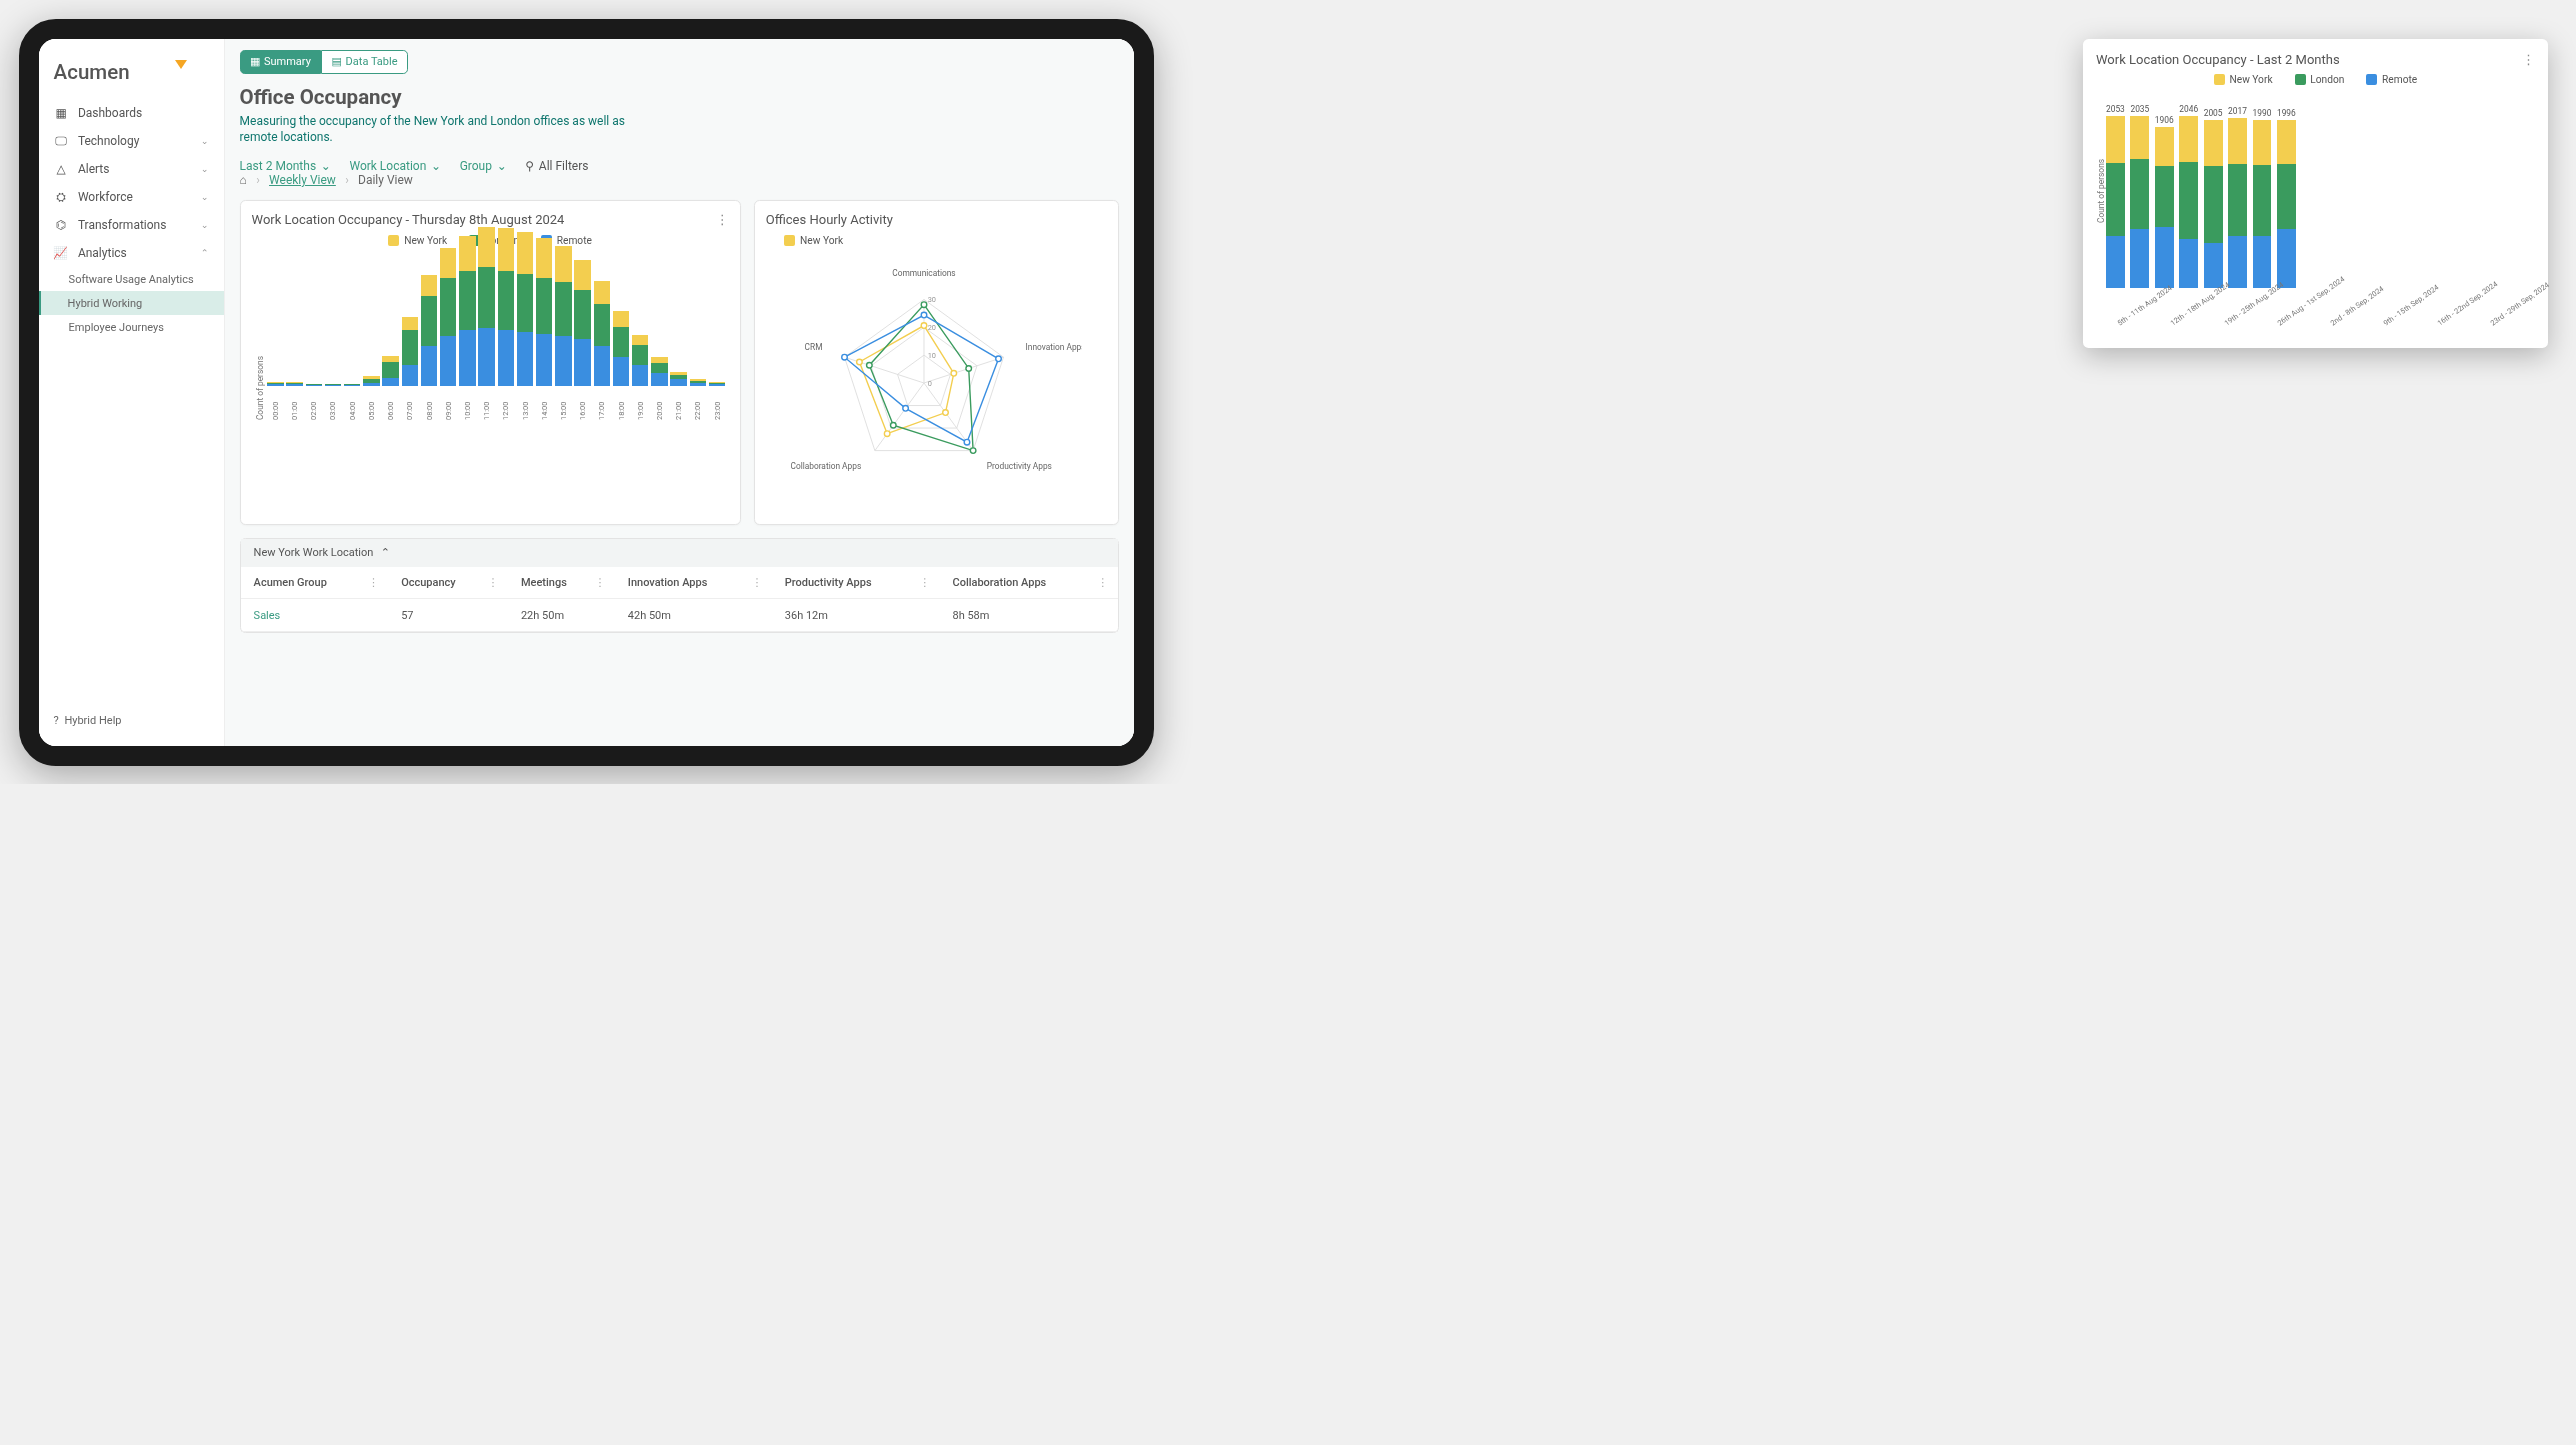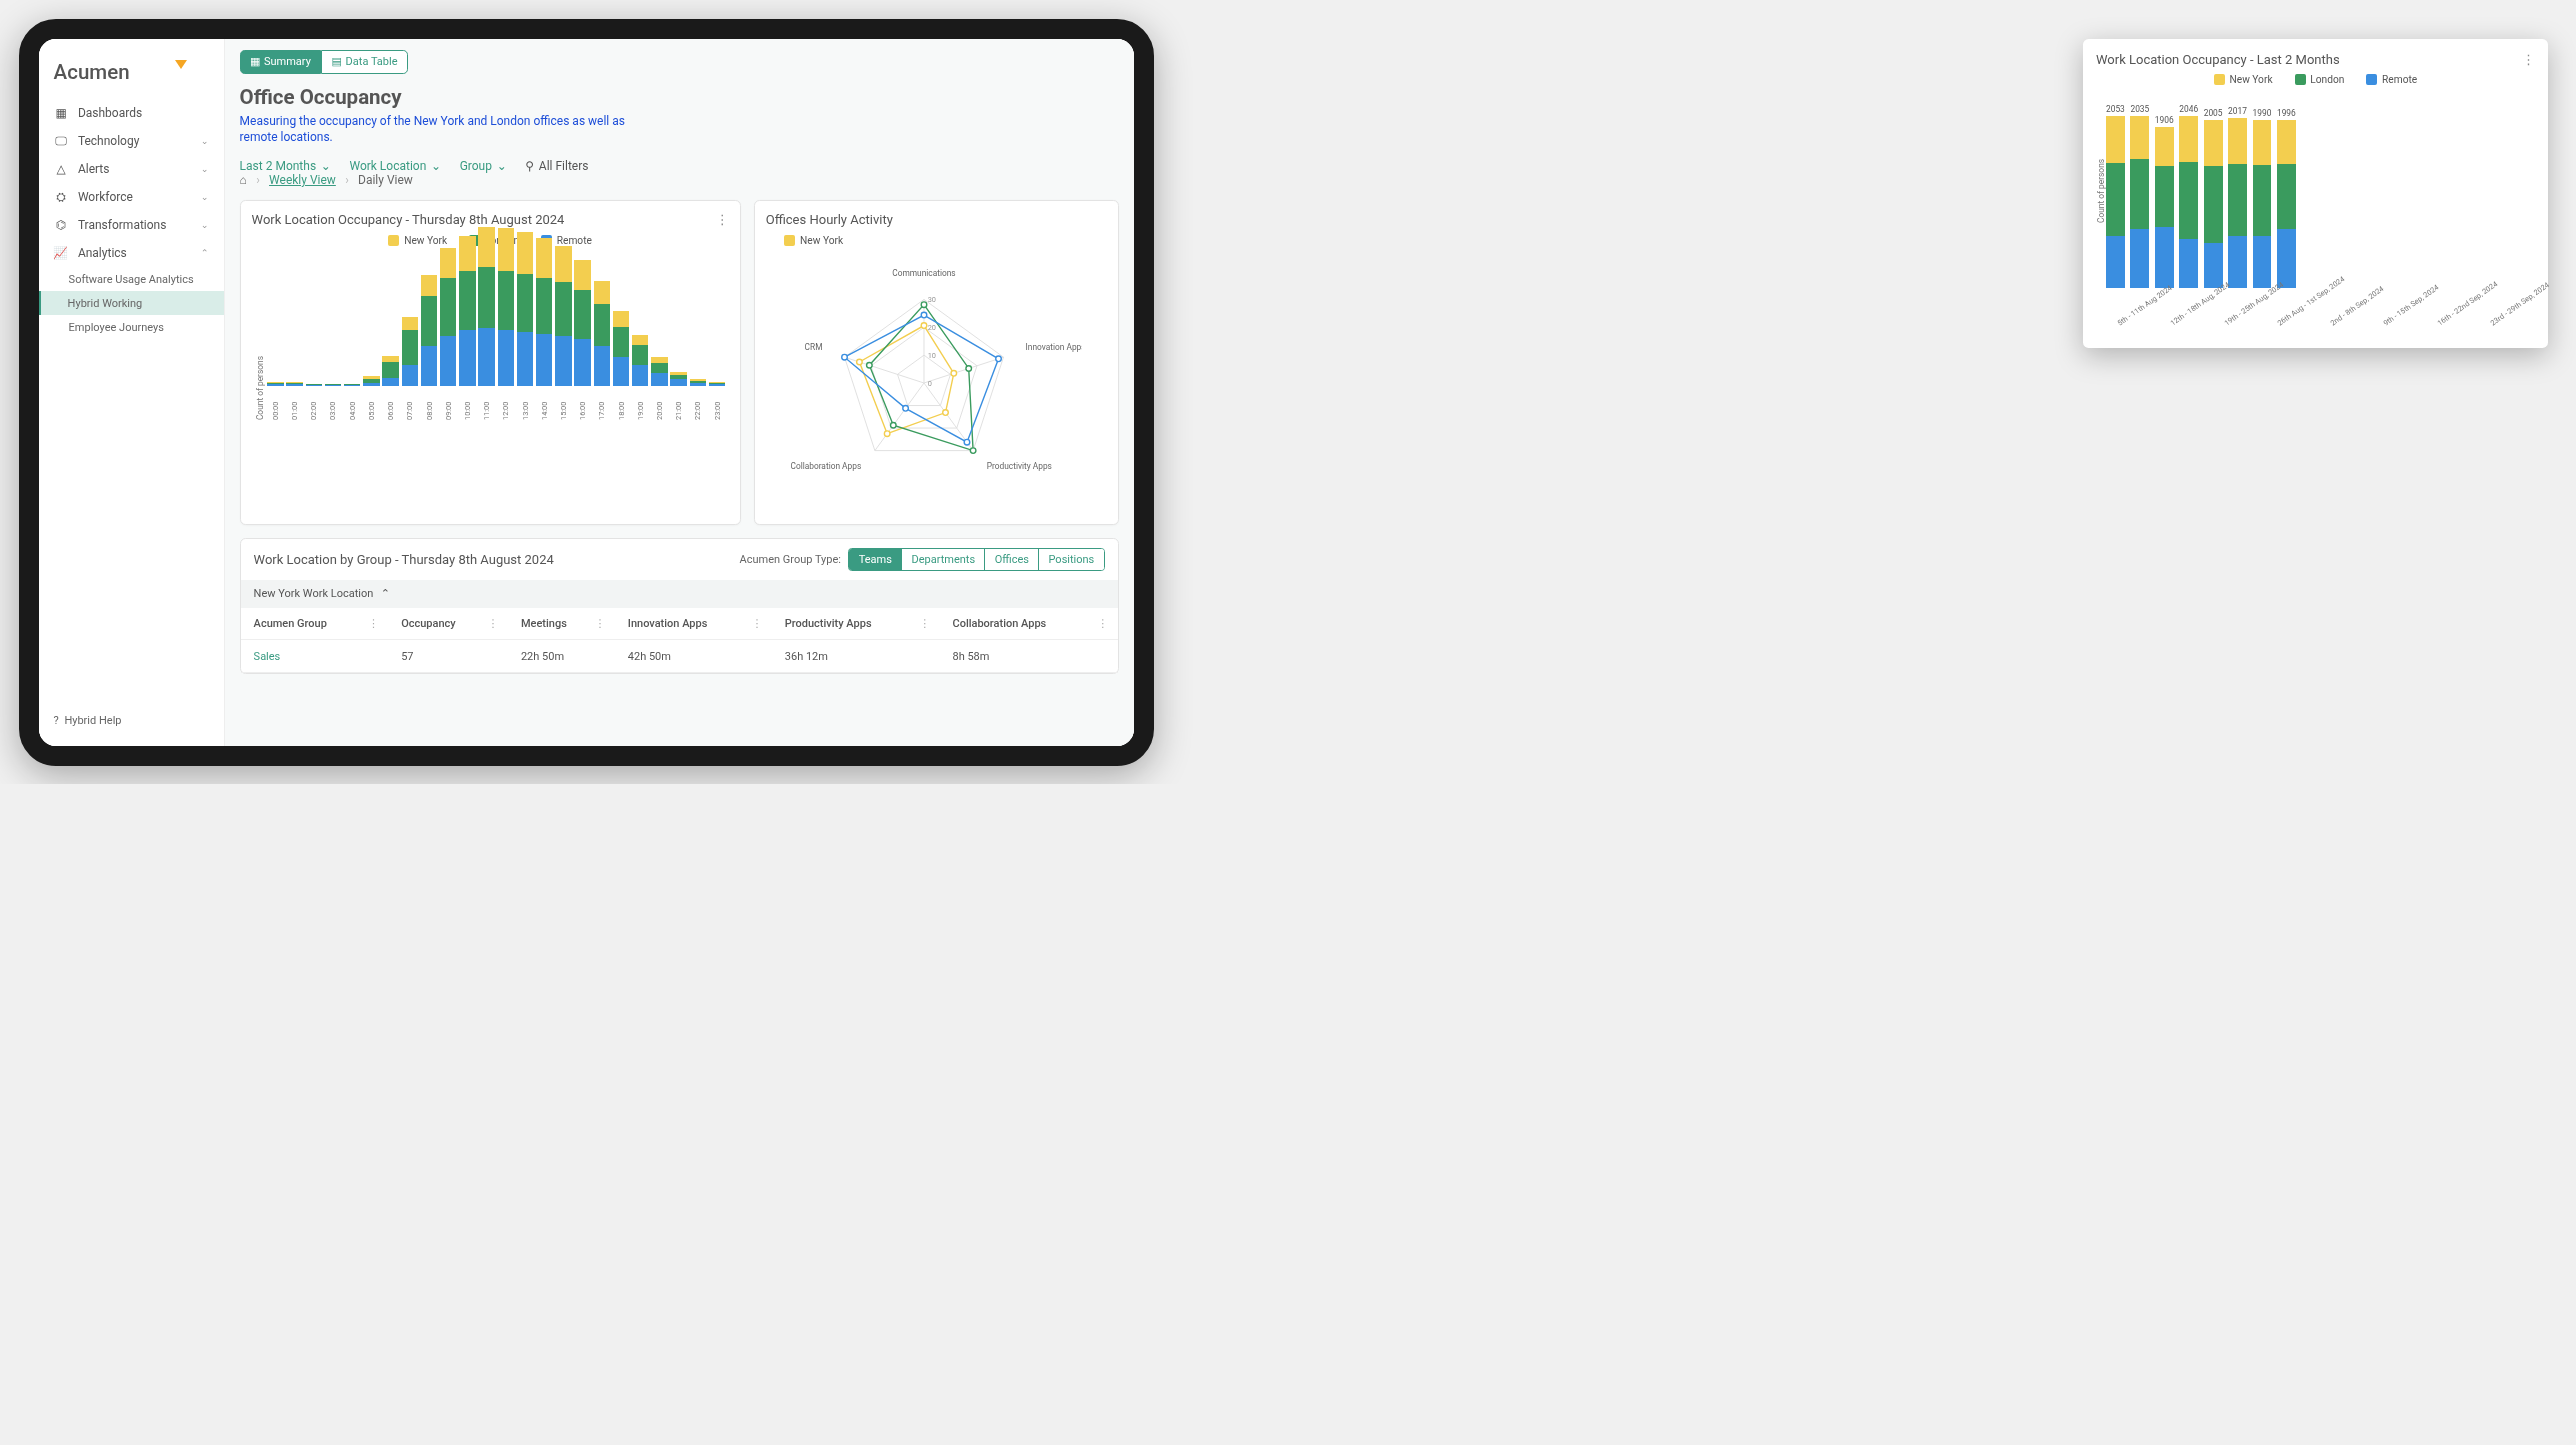--- a/index.html
+++ b/index.html
@@ -15,21 +15,21 @@
 .nav-sub{padding:5.6px 15px 5.6px 30px;font-size:11px;color:#666;cursor:pointer}
 .nav-sub.active{background:#d9ede8;border-left:2.8px solid #3a9b82;padding-left:27px}
 .help{position:absolute;bottom:18.6px;left:15px;font-size:11px;color:#666;display:flex;align-items:center;gap:5.6px}
 .main{flex:1;background:#f7f9f9;overflow-y:auto;padding:11px 15px}
 .tab-toggle{display:flex;gap:0;margin-bottom:11px}
 .tab-btn{padding:4.7px 9.3px;font-size:11px;border:0.9px solid #3a9b82;background:#fff;color:#3a9b82;cursor:pointer;display:flex;align-items:center;gap:3.7px}
 .tab-btn:first-child{border-radius:4.7px 0 0 4.7px}
 .tab-btn:last-child{border-radius:0 4.7px 4.7px 0}
 .tab-btn.active{background:#3a9b82;color:#fff}
 .page-title{font-size:20.5px;color:#555;margin-bottom:3.7px;font-weight:700}
-.page-sub{font-size:12px;color:#1d4ed8;margin-bottom:13px;max-width:409px;line-height:1.4}
+.page-sub{font-size:12px;color:#0f766e;margin-bottom:13px;max-width:409px;line-height:1.4}
 .filters{display:flex;gap:18.6px;}
 .filter{font-size:12px;color:#3a9b82;cursor:pointer;display:flex;align-items:center;gap:4.7px}
 .filter.plain{color:#555}
 .crumbs{display:flex;align-items:center;gap:9.3px;font-size:12px;margin-bottom:13px;color:#666}
 .crumbs a{color:#3a9b82;text-decoration:underline}
 .crumbs .sep{color:#bbb}
 .row{display:flex;gap:13px;margin-bottom:13px}
 .card{background:#fff;border:0.9px solid #e3e3e3;border-radius:5.6px;padding:11px;box-shadow:0 0.9px 1.9px rgba(0,0,0,.03)}
 .card-title{font-size:13px;color:#555;margin-bottom:7.4px;display:flex;justify-content:space-between;align-items:center}
 .card-title .dots{cursor:pointer;color:#888}
@@ -414,32 +414,20 @@
                 <text x="60.62850062605733" y="104.46304564688106" font-size="9" fill="#666" text-anchor="end">CRM</text>
                 <text x="174" y="113" font-size="8" fill="#999">10</text>
                 <text x="174" y="83" font-size="8" fill="#999">20</text>
                 <text x="174" y="53" font-size="8" fill="#999">30</text>
                 <text x="174" y="143" font-size="8" fill="#999">0</text>
               </svg>
             </div>
       </div>
     </div>
     <div class="group-card">
-      <div class="group-head">
-        <span class="title">Work Location by Group - Thursday 8th August 2024</span>
-        <div style="display:flex;align-items:center">
-          <span class="group-label">Acumen Group Type:</span>
-          <div class="seg-btns" id="seg-btns">
-                <button class="seg-btn active">Teams</button>
-                <button class="seg-btn">Departments</button>
-                <button class="seg-btn">Offices</button>
-                <button class="seg-btn">Positions</button>
-              </div>
-        </div>
-      </div>
       <div class="tbl-section">
             <span>New York Work Location</span>
             <span>⌃</span>
           </div>
       <table class="tbl">
         <thead>
               <tr id="tbl-head">
                 <th>Acumen Group<span class="dots">⋮</span></th>
                 <th>Occupancy<span class="dots">⋮</span></th>
                 <th>Meetings<span class="dots">⋮</span></th>

